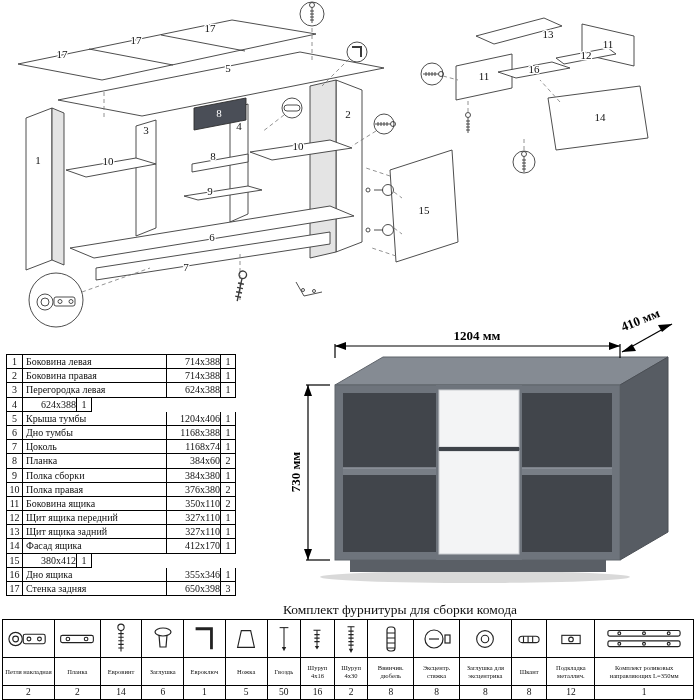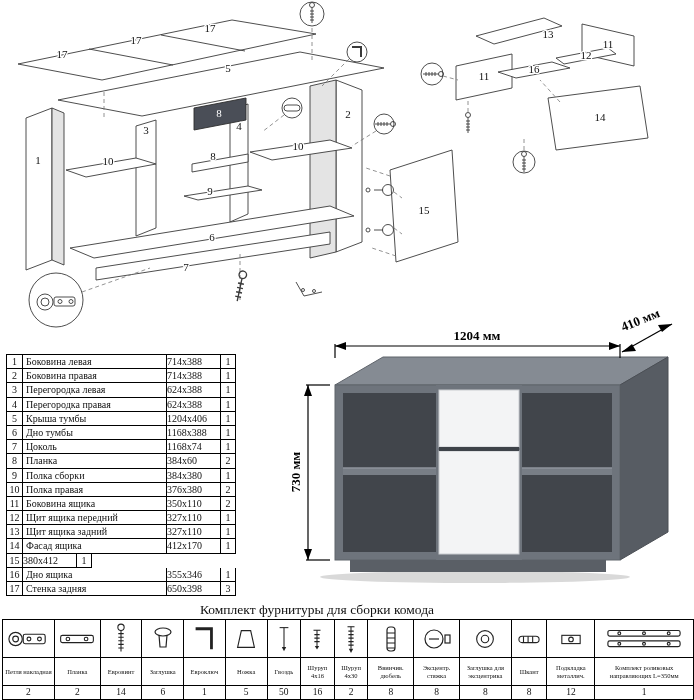--- a/index.html
+++ b/index.html
@@ -17,29 +17,29 @@
        paint-order:stroke;stroke:#fff;stroke-width:2.5px;stroke-linejoin:round;}
   .lblw{font:11px "Liberation Serif",serif;fill:#fff;text-anchor:middle;}
   
   #parts{position:absolute;left:6px;top:354px;width:229px;
          border-top:1px solid #000;border-left:1px solid #000;background:#fff;}
   .prow{display:flex;height:14.2px;line-height:14.2px;font-size:10px;}
   .prow>span{border-right:1px solid #000;border-bottom:1px solid #000;
              overflow:hidden;white-space:nowrap;box-sizing:border-box;}
   .c-num{width:16px;text-align:center;flex:none;}
   .c-name{flex:1 1 auto;padding-left:3px;}
-  .c-size{width:54px;text-align:left;flex:none;}
+  .c-size{width:54px;text-align:right;flex:none;}
   .c-qty{width:15px;text-align:center;flex:none;}
   
   #render{position:absolute;left:270px;top:300px;}
   .dim{font:bold 13px "Liberation Serif",serif;fill:#000;text-anchor:middle;}
   .dimln{stroke:#000;stroke-width:1.2;fill:none;}
   .dimhd{fill:#000;stroke:none;}
   
-  #hw-title{position:absolute;top:602px;left:200px;width:400px;text-align:left;
+  #hw-title{position:absolute;top:602px;left:200px;width:400px;text-align:center;
             font-size:13.5px;}
   #hw{position:absolute;left:2px;top:619px;width:690px;display:flex;
       border:1px solid #000;background:#fff;box-sizing:content-box;}
   .hcol{display:flex;flex-direction:column;flex:1 1 40px;min-width:0;}
   .hcol + .hcol{border-left:1px solid #000;}
   .hicon{height:37px;display:flex;align-items:center;justify-content:center;
          border-bottom:1px solid #000;}
   .hlabel{height:27px;display:flex;align-items:center;justify-content:center;
           text-align:center;font-size:6.5px;line-height:1.2;
           border-bottom:1px solid #000;padding:0 1px;}
@@ -204,21 +204,20 @@
 
       <div class="prow">
         <span class="c-num">3</span>
         <span class="c-name">Перегородка левая</span>
         <span class="c-size">624x388</span>
         <span class="c-qty">1</span>
       </div>
 
       <div class="prow">
         <span class="c-num">4</span>
-        <span class="c-name">Перегородка правая</span>
         <span class="c-size">624x388</span>
         <span class="c-qty">1</span>
       </div>
 
       <div class="prow">
         <span class="c-num">5</span>
         <span class="c-name">Крыша тумбы</span>
         <span class="c-size">1204x406</span>
         <span class="c-qty">1</span>
       </div>

